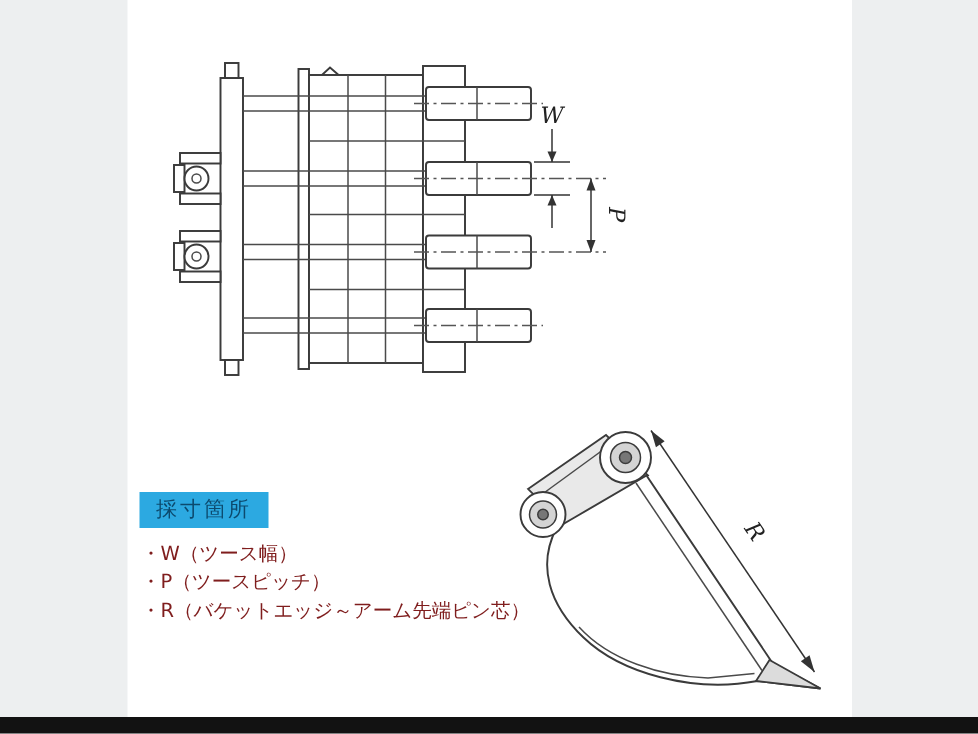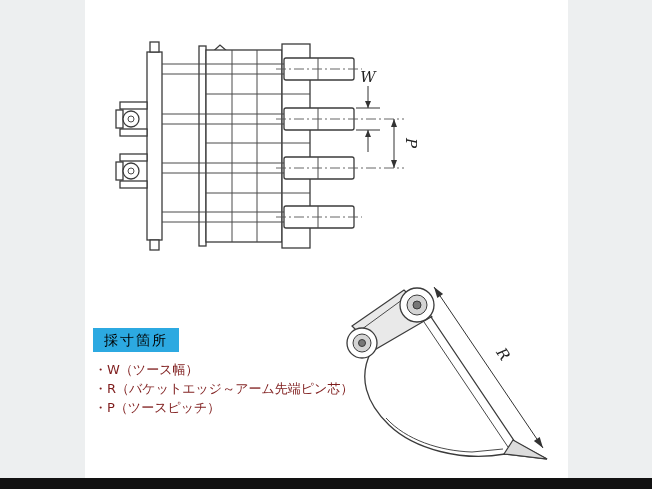--- a/index.html
+++ b/index.html
@@ -14,21 +14,21 @@
     position:absolute;left:85px;top:0;width:483px;height:478px;
     background:#ffffff;
   }
   .bottom-bar{
     position:absolute;left:0;bottom:0;width:652px;height:11px;
     background:#121212;
   }
   .diagram-svg{position:absolute;left:0;top:0;width:652px;height:489px;}
   .measure-label{
     position:absolute;left:93px;top:328px;
-    background:#2ca9e1;color:#000000;
+    background:#2ca9e1;color:#0c4a6e;
     font-size:14px;line-height:24px;height:24px;
     padding:0 11px;letter-spacing:2px;text-align:right;
   }
   .legend{
     position:absolute;left:94px;top:360px;margin:0;padding:0;
     list-style:none;font-size:13px;line-height:19px;color:#7f1d1d;
   }
   
   .ln{stroke:#3b3b3b;stroke-width:1.3;fill:none;}
   .lnw{stroke:#3b3b3b;stroke-width:1.3;fill:#ffffff;}
@@ -161,18 +161,18 @@
       </g>
     </g>
   </svg>
 
   <div class="measure-label">
     <span>採寸箇所</span>
   </div>
 
   <ul class="legend">
     <li>・W（ツース幅）</li>
+    <li>・P（ツースピッチ）</li>
     <li>・R（バケットエッジ～アーム先端ピン芯）</li>
-    <li>・P（ツースピッチ）</li>
   </ul>
 
   <div class="bottom-bar"></div>
 </div>
 
 </body></html>

